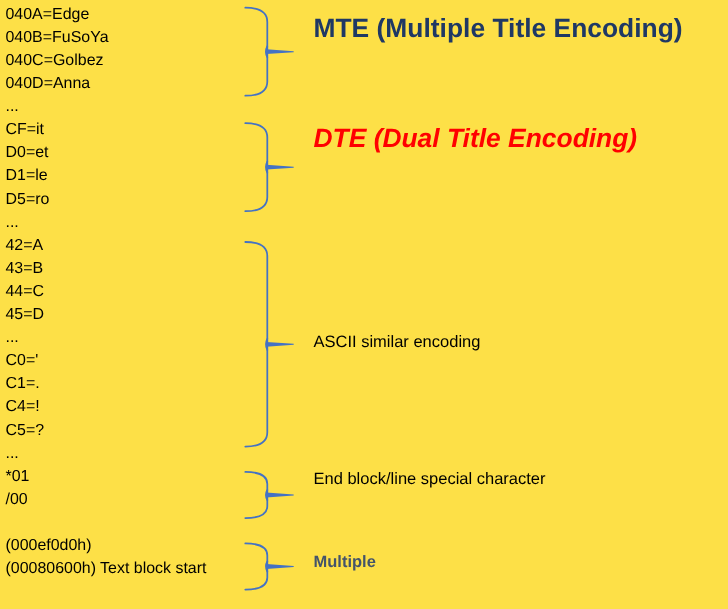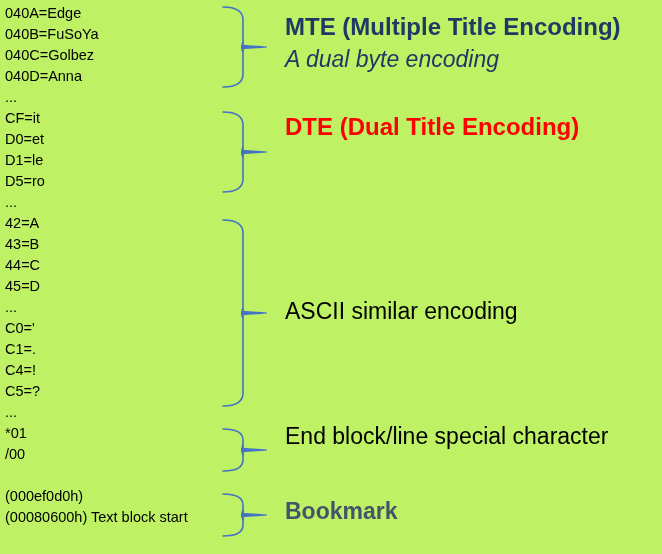--- a/index.html
+++ b/index.html
@@ -11,21 +11,21 @@
   }
   * { margin: 0; padding: 0; box-sizing: border-box; }
   body {
     background: #ffffff;
     font-family: "Liberation Sans", sans-serif;
   }
   .canvas {
     position: relative;
     width: 662px;
     height: 554px;
-    background: #bef264;
+    background: #fde047;
     overflow: hidden;
   }
   
   .code-column {
     position: absolute;
     left: 5px;
     top: 3px;
     font-size: 14.5px;
     line-height: 21px;
     color: var(--plain);
@@ -49,26 +49,26 @@
     line-height: 32px;
     white-space: nowrap;
   }
   .ann-sub {
     font-size: 23px;
     font-style: italic;
     line-height: 32px;
     white-space: nowrap;
   }
   .ann-label {
-    font-size: 23px;
+    font-size: 15px;
     line-height: 30px;
     white-space: nowrap;
   }
   .mte .ann-title, .mte .ann-sub { color: var(--mte); }
-  .dte .ann-title, .dte .ann-sub { color: var(--dte); }
+  .dte .ann-title, .dte .ann-sub { color: var(--dte); font-style: italic; }
   .ascii .ann-label, .endblock .ann-label { color: var(--plain); }
   .bookmark .ann-label { color: var(--bookmark); font-weight: bold; }
 </style>
 </head>
 <body>
 
 <div class="canvas">
 
   <div class="code-column"><div class="code-line">040A=Edge</div><div class="code-line">040B=FuSoYa</div><div class="code-line">040C=Golbez</div><div class="code-line">040D=Anna</div><div class="code-line">...</div><div class="code-line">CF=it</div><div class="code-line">D0=et</div><div class="code-line">D1=le</div><div class="code-line">D5=ro</div><div class="code-line">...</div><div class="code-line">42=A</div><div class="code-line">43=B</div><div class="code-line">44=C</div><div class="code-line">45=D</div><div class="code-line">...</div><div class="code-line">C0='</div><div class="code-line">C1=.</div><div class="code-line">C4=!</div><div class="code-line">C5=?</div><div class="code-line">...</div><div class="code-line">*01</div><div class="code-line">/00</div><div class="code-line">&nbsp;</div><div class="code-line">(000ef0d0h)</div><div class="code-line">(00080600h) Text block start</div></div>
 
@@ -97,32 +97,31 @@
   </svg>
 
   <svg class="brace" style="top:492px" width="48" height="46" viewBox="0 0 48 46">
     <path class="brace-body" d="M 3,2 Q 23,2 23,13 L 23,33 Q 23,44 3,44"></path>
     <path class="brace-notch" d="M 23,18.5 Q 20.5,23 23,27.5"></path>
     <path class="brace-spike" d="M 22,20.8 L 47,22.5 L 47,23.5 L 22,25.2 Z"></path>
   </svg>
 
   <div class="ann mte" style="top:11px">
     <div class="ann-title">MTE (Multiple Title Encoding)</div>
-    <div class="ann-sub">A dual byte encoding</div>
   </div>
 
   <div class="ann dte" style="top:111px">
     <div class="ann-title">DTE (Dual Title Encoding)</div>
   </div>
 
   <div class="ann ascii" style="top:296px">
     <div class="ann-label">ASCII similar encoding</div>
   </div>
 
   <div class="ann endblock" style="top:421px">
     <div class="ann-label">End block/line special character</div>
   </div>
 
   <div class="ann bookmark" style="top:496px">
-    <div class="ann-label">Bookmark</div>
+    <div class="ann-label">Multiple</div>
   </div>
 
 </div>
 
 </body></html>

